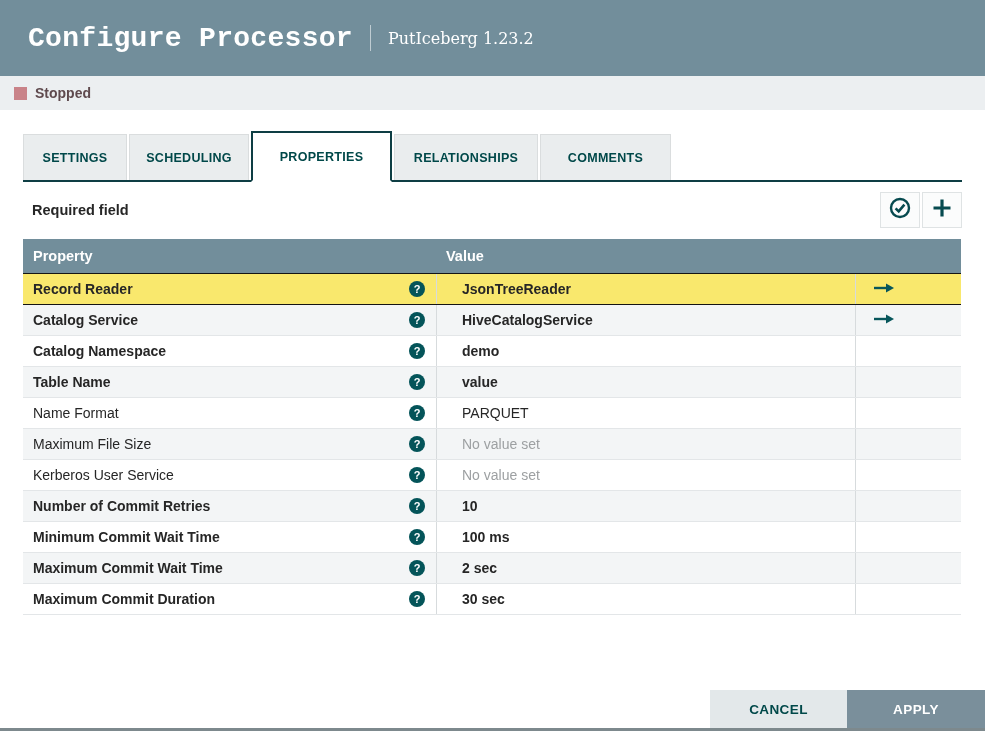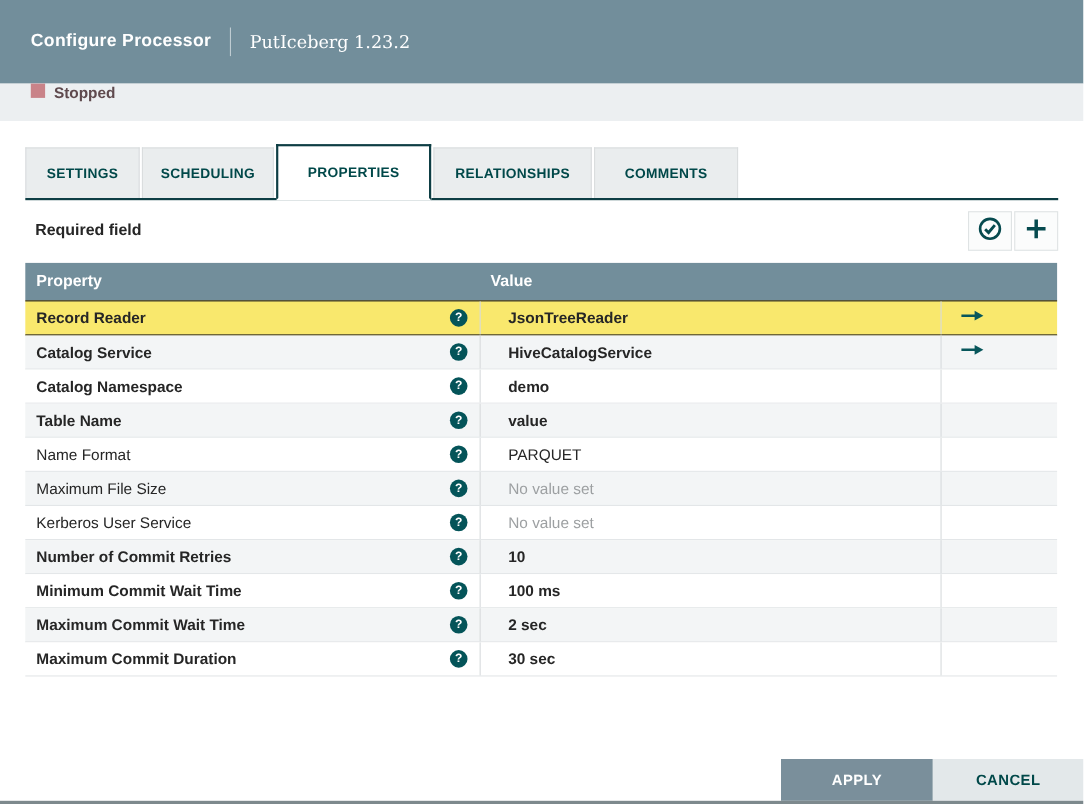--- a/index.html
+++ b/index.html
@@ -13,23 +13,23 @@
 
   
   .dialog-header {
     height:76px;
     background:#728E9B;
     display:flex;
     align-items:center;
     padding-left:28px;
   }
   .dialog-title {
-    font-family:Liberation Sans, sans-serif;
+    font-family:Liberation Mono, monospace;
     font-weight:bold;
-    font-size:16px;
+    font-size:28px;
     color:#ffffff;
     letter-spacing:0.3px;
     text-align:right;
   }
   .title-divider {
     width:1px;
     height:26px;
     background:rgba(255,255,255,0.55);
     margin:0 17px;
   }
@@ -37,21 +37,22 @@
     font-family:"DejaVu Serif", serif;
     font-size:16px;
     color:#ffffff;
   }
 
   
   .status-bar {
     height:34px;
     background:#ECEFF1;
     display:flex;
-    padding-left:28px;
+    align-items:center;
+    padding-left:14px;
     gap:8px;
   }
   .status-square { width:13px; height:13px; background:#C98389; }
   .status-label { font-size:14px; font-weight:bold; color:#5F4A4E; }
 
   
   .content { padding:0 23px; }
 
   
   .tab-bar {
@@ -380,17 +381,17 @@
     <div class="cell cell-action">
       
     </div>
   </div>
       </div>
   </div>
 
 </div>
 
 <div class="footer">
+  <div class="btn btn-cancel">CANCEL</div>
   <div class="btn btn-apply">APPLY</div>
-  <div class="btn btn-cancel">CANCEL</div>
 </div>
 
 <div class="bottom-strip"></div>
 
 </body></html>

